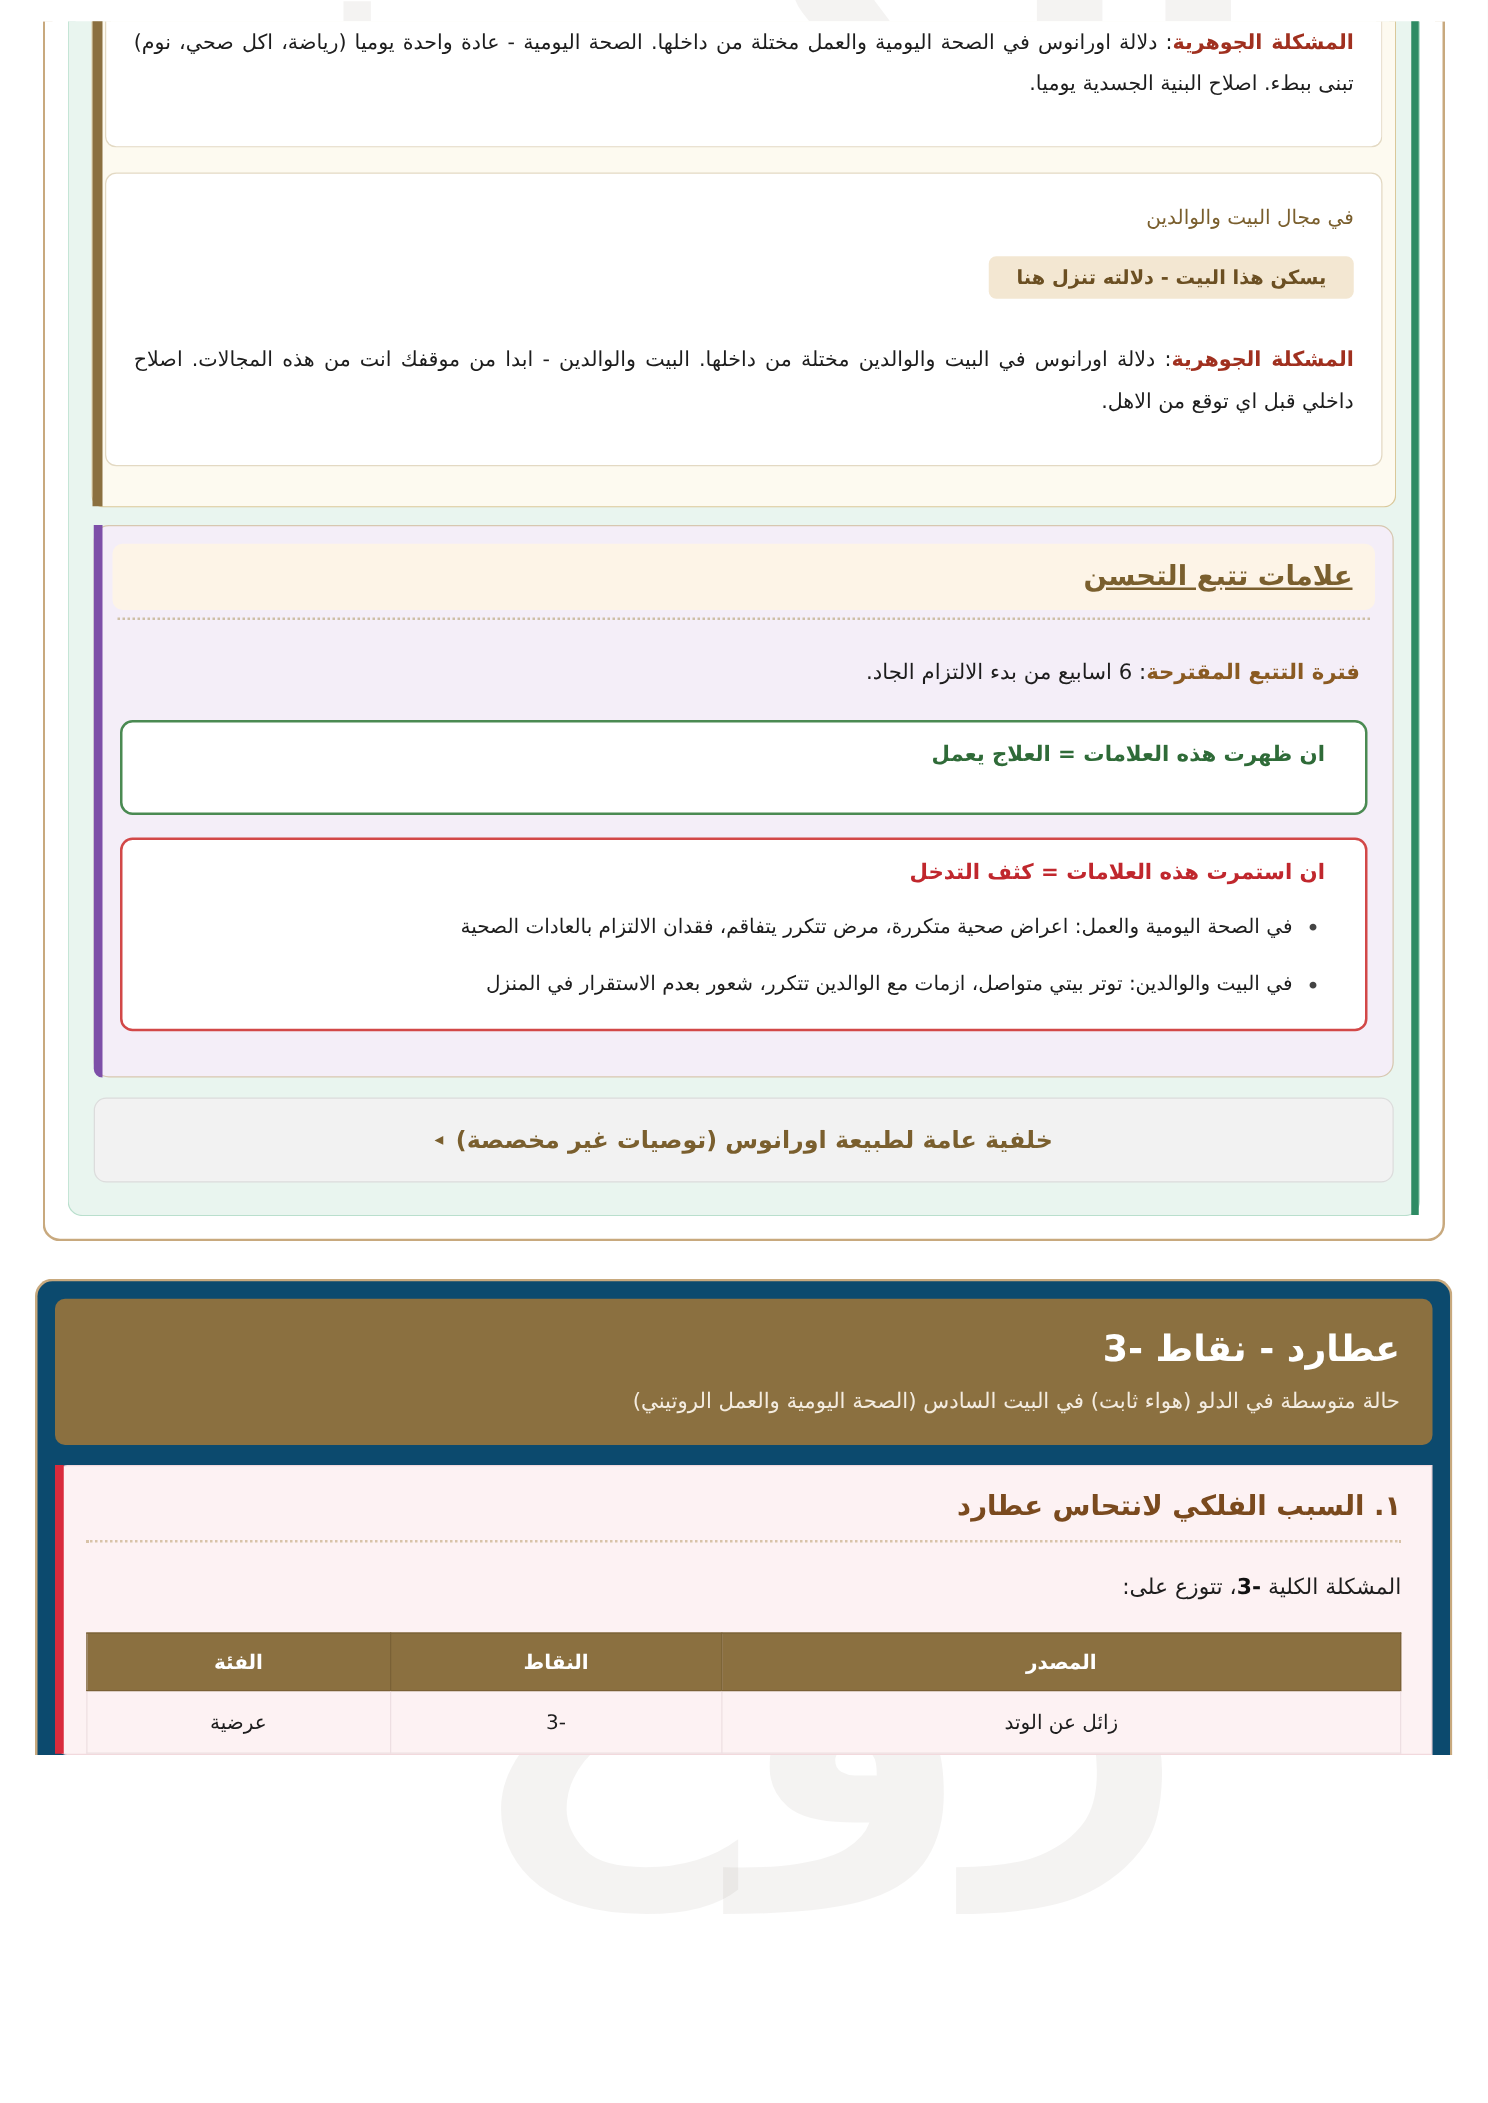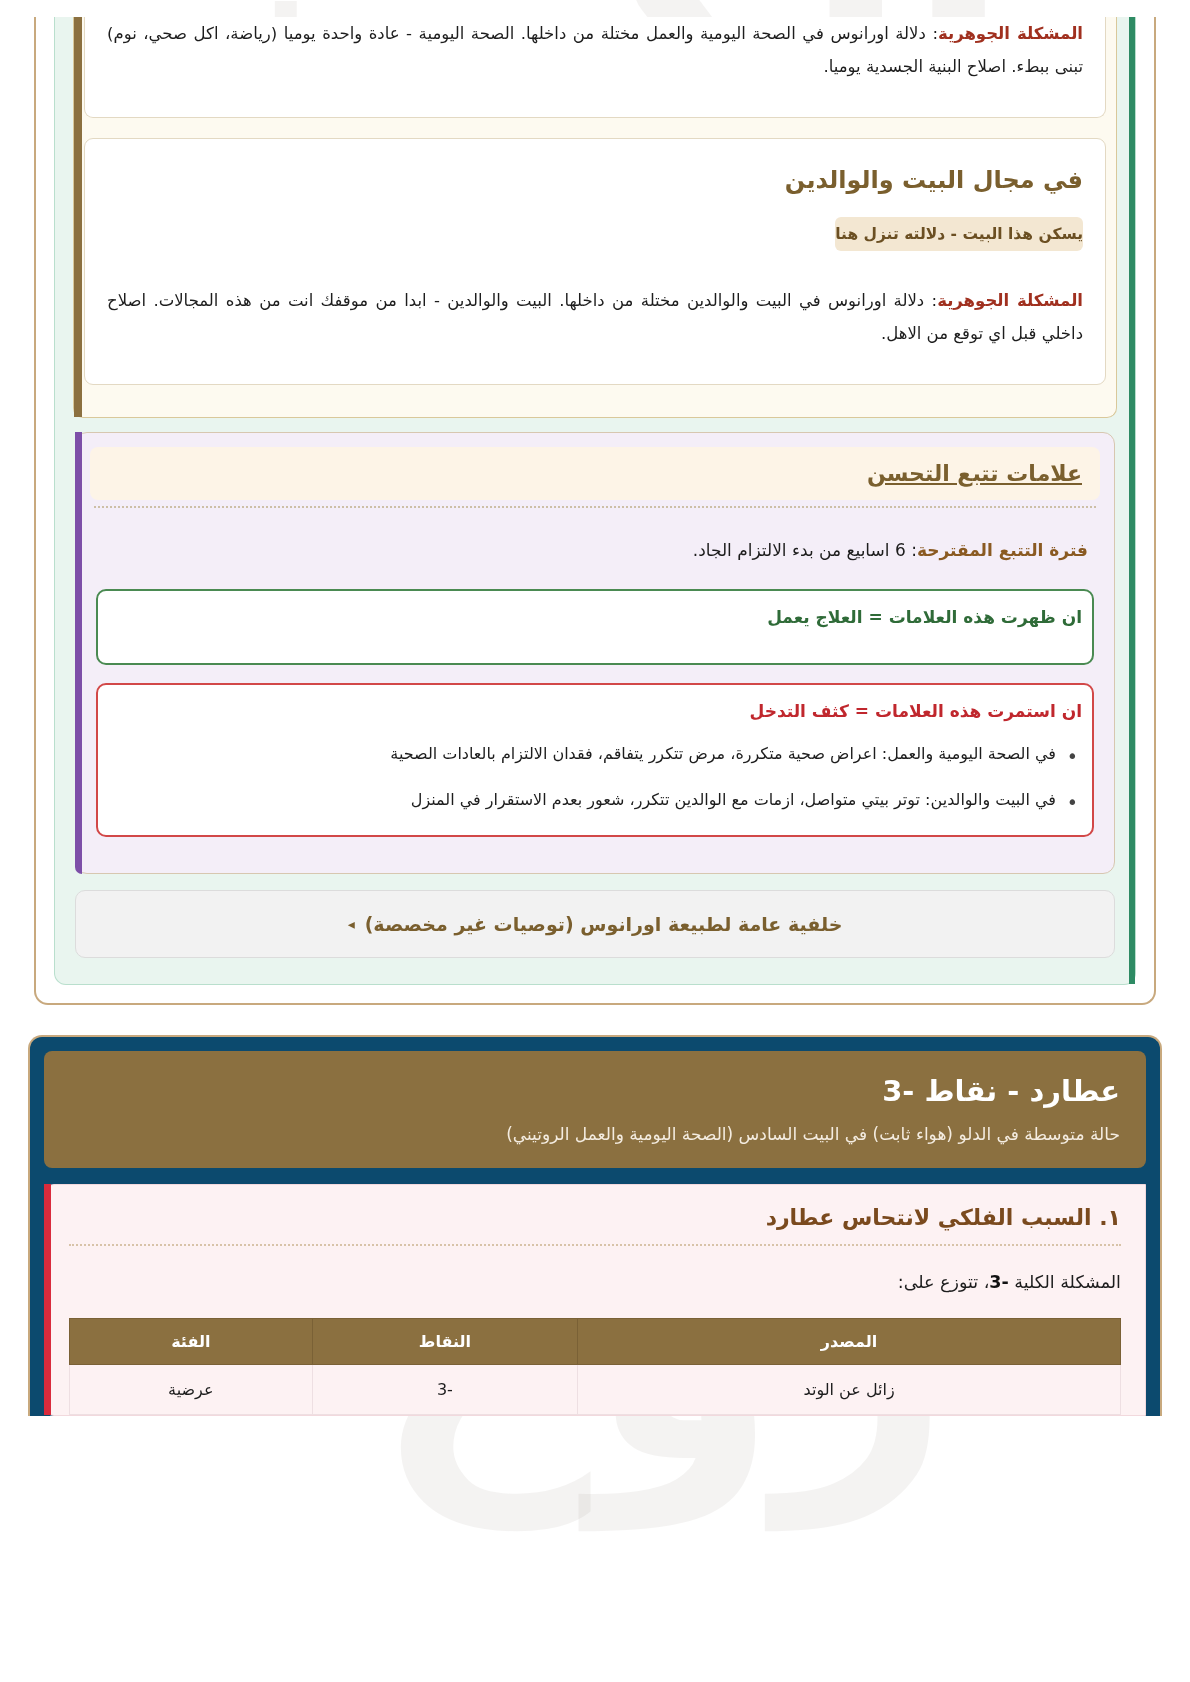--- a/index.html
+++ b/index.html
@@ -87,35 +87,35 @@
     padding: 16px 22px 18px 22px;
     margin-bottom: 18px;
   }
   .domain-card.first {
     border-top: none;
     border-radius: 0 0 9px 9px;
     padding-top: 0;
     margin-bottom: 20px;
   }
   .domain-title {
-    font-size: 24px;
-    font-weight: 700;
+    font-size: 16px;
+    font-weight: 400;
     color: #7a5f2e;
     text-align: right;
     margin: 6px 0 18px 0;
     line-height: 1.6;
   }
   .pill {
     display: inline-block;
     background: #f3e7d2;
     color: #6b4f22;
     font-size: 15.5px;
     font-weight: 700;
     border-radius: 6px;
-    padding: 8px 0;
+    padding: 8px 22px;
     margin-bottom: 16px;
   }
   .body-line {
     font-size: 16.5px;
     color: #1d1d1d;
     line-height: 2.0;
     text-align: justify;
     text-align-last: right;
   }
   .lbl-core { color: #a0301f; font-weight: 700; }
@@ -154,21 +154,21 @@
     color: #1d1d1d;
     text-align: right;
     margin: 0 12px 22px 12px;
     line-height: 1.9;
   }
   .lbl-period { color: #8a5a22; font-weight: 700; }
 
   .signal-box {
     border-radius: 10px;
     background: #ffffff;
-    padding: 16px 10px 18px 22px;
+    padding: 16px 32px 18px 22px;
     margin: 0 6px 18px 6px;
   }
   .signal-box.good { border: 2px solid #4a8a52; }
   .signal-box.bad  { border: 2px solid #d24848; }
   .signal-title {
     font-size: 17px;
     font-weight: 700;
     text-align: right;
     margin-bottom: 18px;
   }

